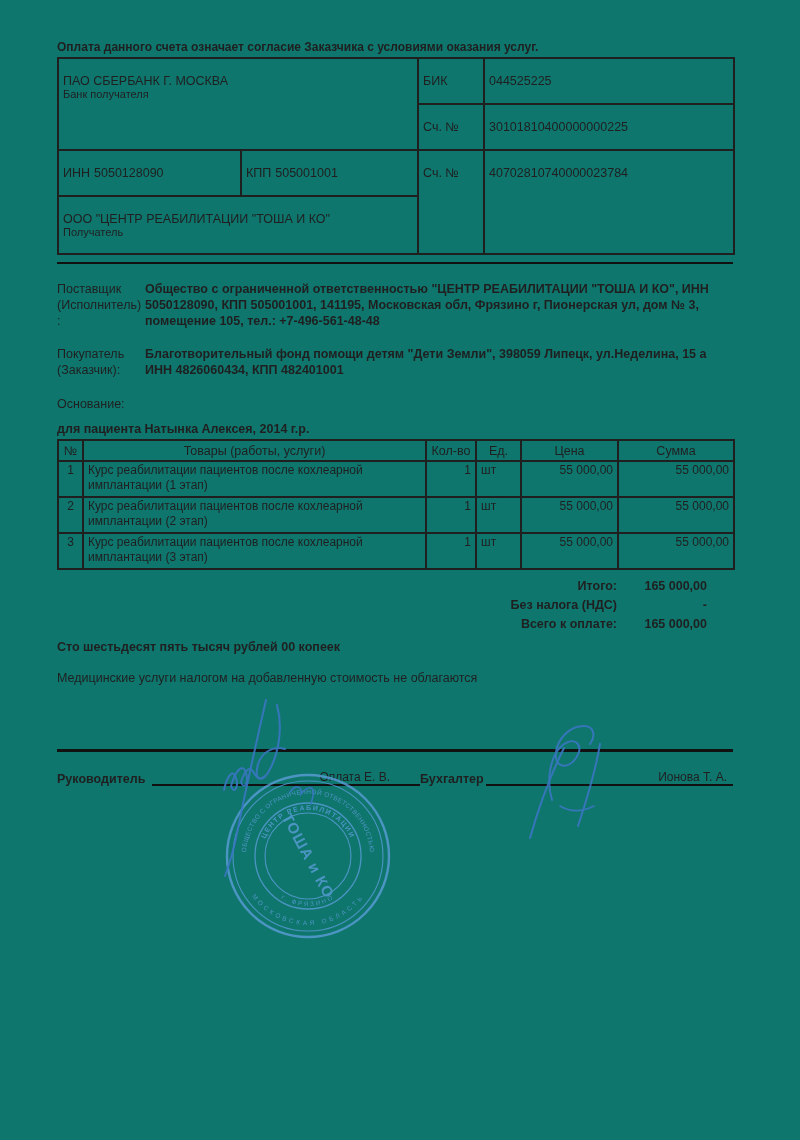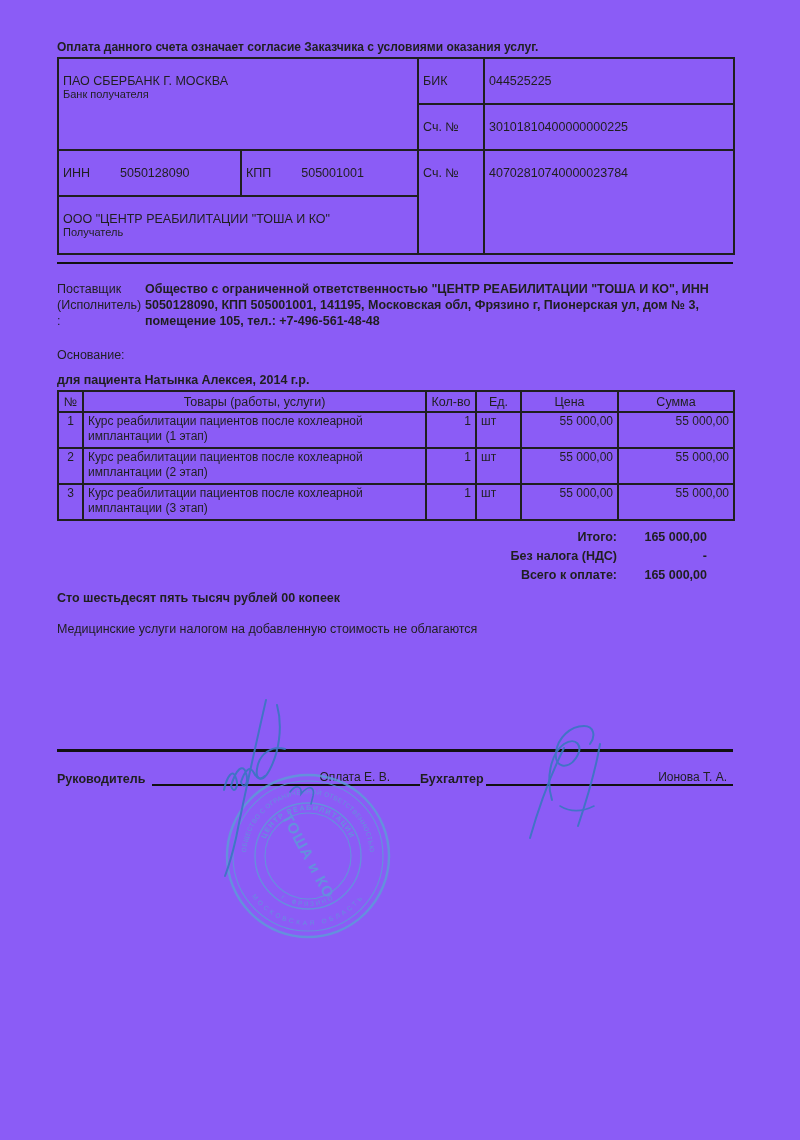--- a/index.html
+++ b/index.html
@@ -1,39 +1,39 @@
 <!DOCTYPE html>
 <html><head>
 <meta charset="utf-8">
 <style>
   html,body{margin:0;padding:0;background:#ffffff;}
   .page{
     position:relative;
     width:800px;height:1140px;
-    background:#8b5cf6;
+    background:#0f766e;
     font-family:"Liberation Sans", sans-serif;
     color:#1f1f1f;
     box-sizing:border-box;
     padding:40px 67px 0 57px;
     overflow:hidden;
   }
   .note{font-size:12px;font-weight:bold;margin:0 0 3px 0;}
   
   table.bank{border-collapse:collapse;width:676px;table-layout:fixed;}
   table.bank td{
     border:2px solid #1f1f1f;
     font-size:12.5px;
     padding:15px 4px;
     vertical-align:top;
     overflow:hidden;
   }
   td.twolab{height:100%;}
   .cell-flex{display:flex;flex-direction:column;justify-content:space-between;height:100%;}
   .tiny{font-size:11px;}
-  .pairrow{display:flex;gap:30px;}
+  .pairrow{display:flex;gap:4px;}
   .h1r{height:20px;}
   .h2r{height:32px;}
   .h3r{height:25px;}
   .h4r{height:44px;}
   
   .title{margin-top:13px;font-size:17px;font-weight:bold;}
   .title-rule{margin-top:7px;border-top:2.5px solid #111;height:0;}
   
   .info-row{display:flex;margin-top:17px;font-size:12.5px;line-height:16px;}
   .info-label{width:88px;flex:0 0 88px;}
@@ -139,20 +139,24 @@
   </tbody>
     </table>
 
   <div class="title-rule"></div>
 
   <div class="info-row">
     <div class="info-label">Поставщик (Исполнитель) :</div>
     <div class="info-value">Общество с ограниченной ответственностью "ЦЕНТР РЕАБИЛИТАЦИИ "ТОША И КО", ИНН 5050128090, КПП 505001001, 141195, Московская обл, Фрязино г, Пионерская ул, дом № 3, помещение 105, тел.: +7-496-561-48-48</div>
   </div>
 
+  <div class="info-row">
+    <div class="info-label">Покупатель (Заказчик):</div>
+    <div class="info-value">Благотворительный фонд помощи детям "Дети Земли", 398059 Липецк, ул.Неделина, 15 а ИНН 4826060434, КПП 482401001</div>
+  </div>
 
   <div class="basis">Основание:</div>
   <div class="patient">для пациента Натынка Алексея, 2014 г.р.</div>
 
   <table class="items">
     <colgroup>
         <col style="width:25px">
         <col style="width:343px">
         <col style="width:50px">
         <col style="width:45px">

